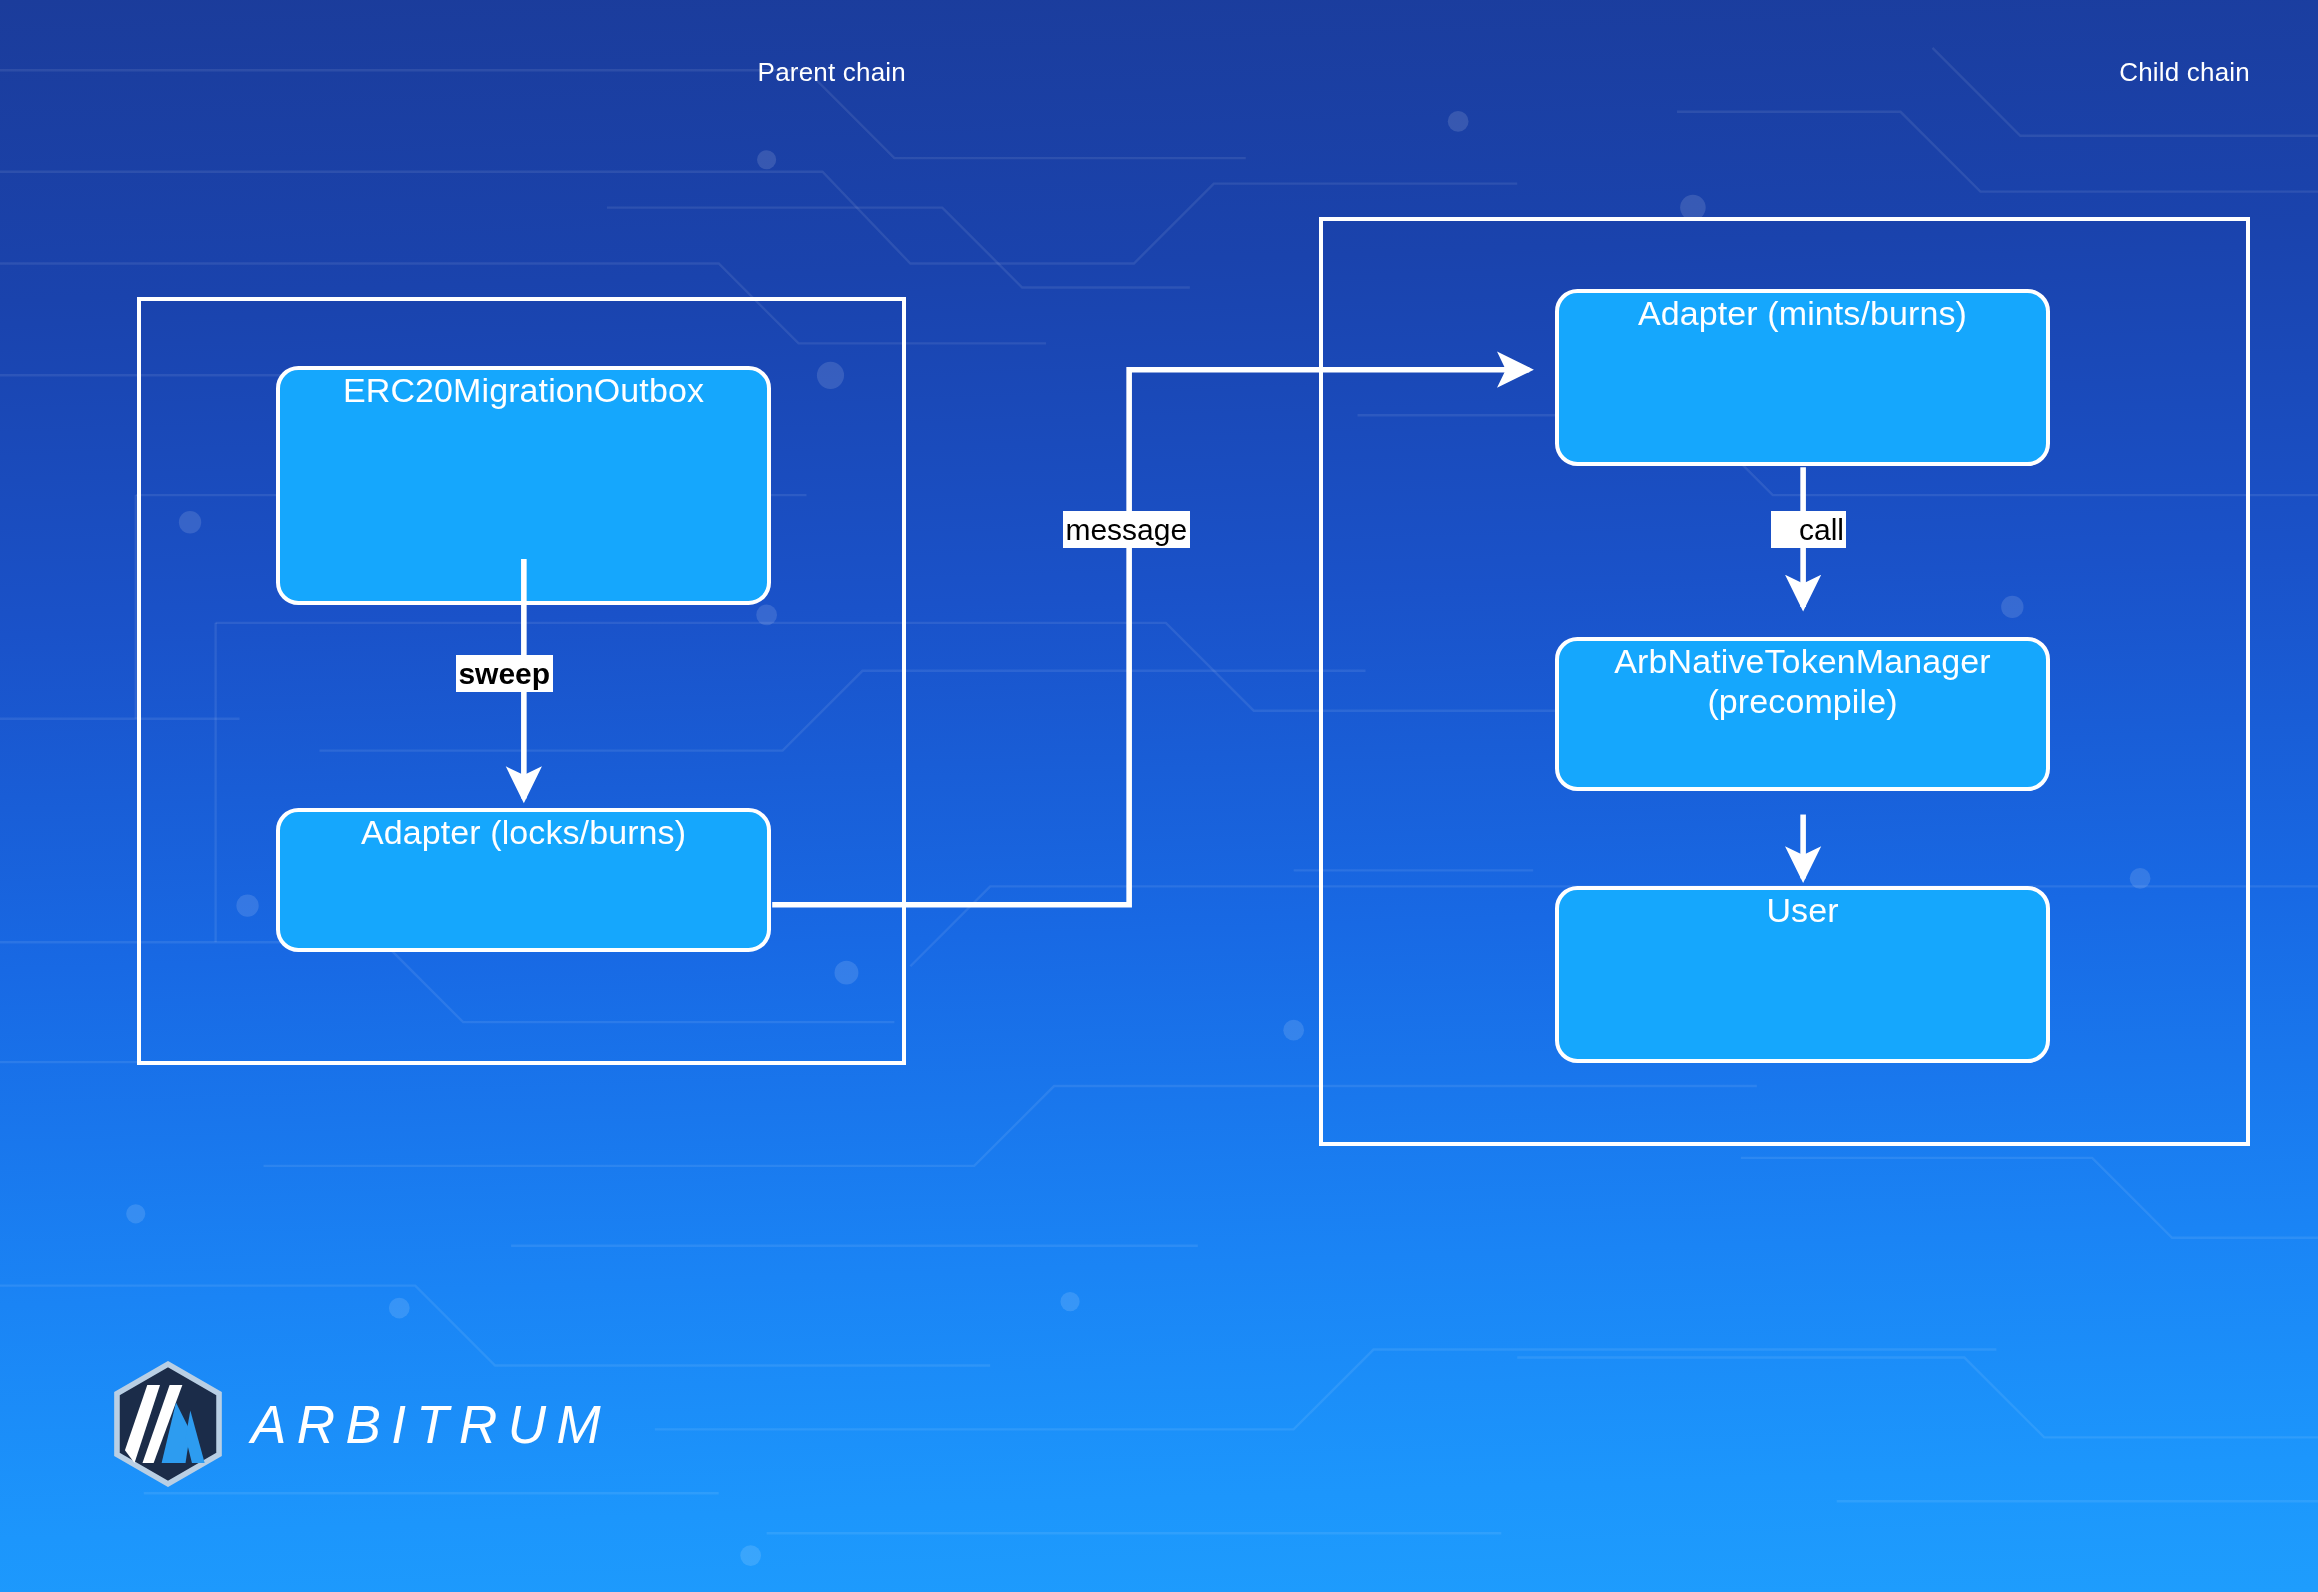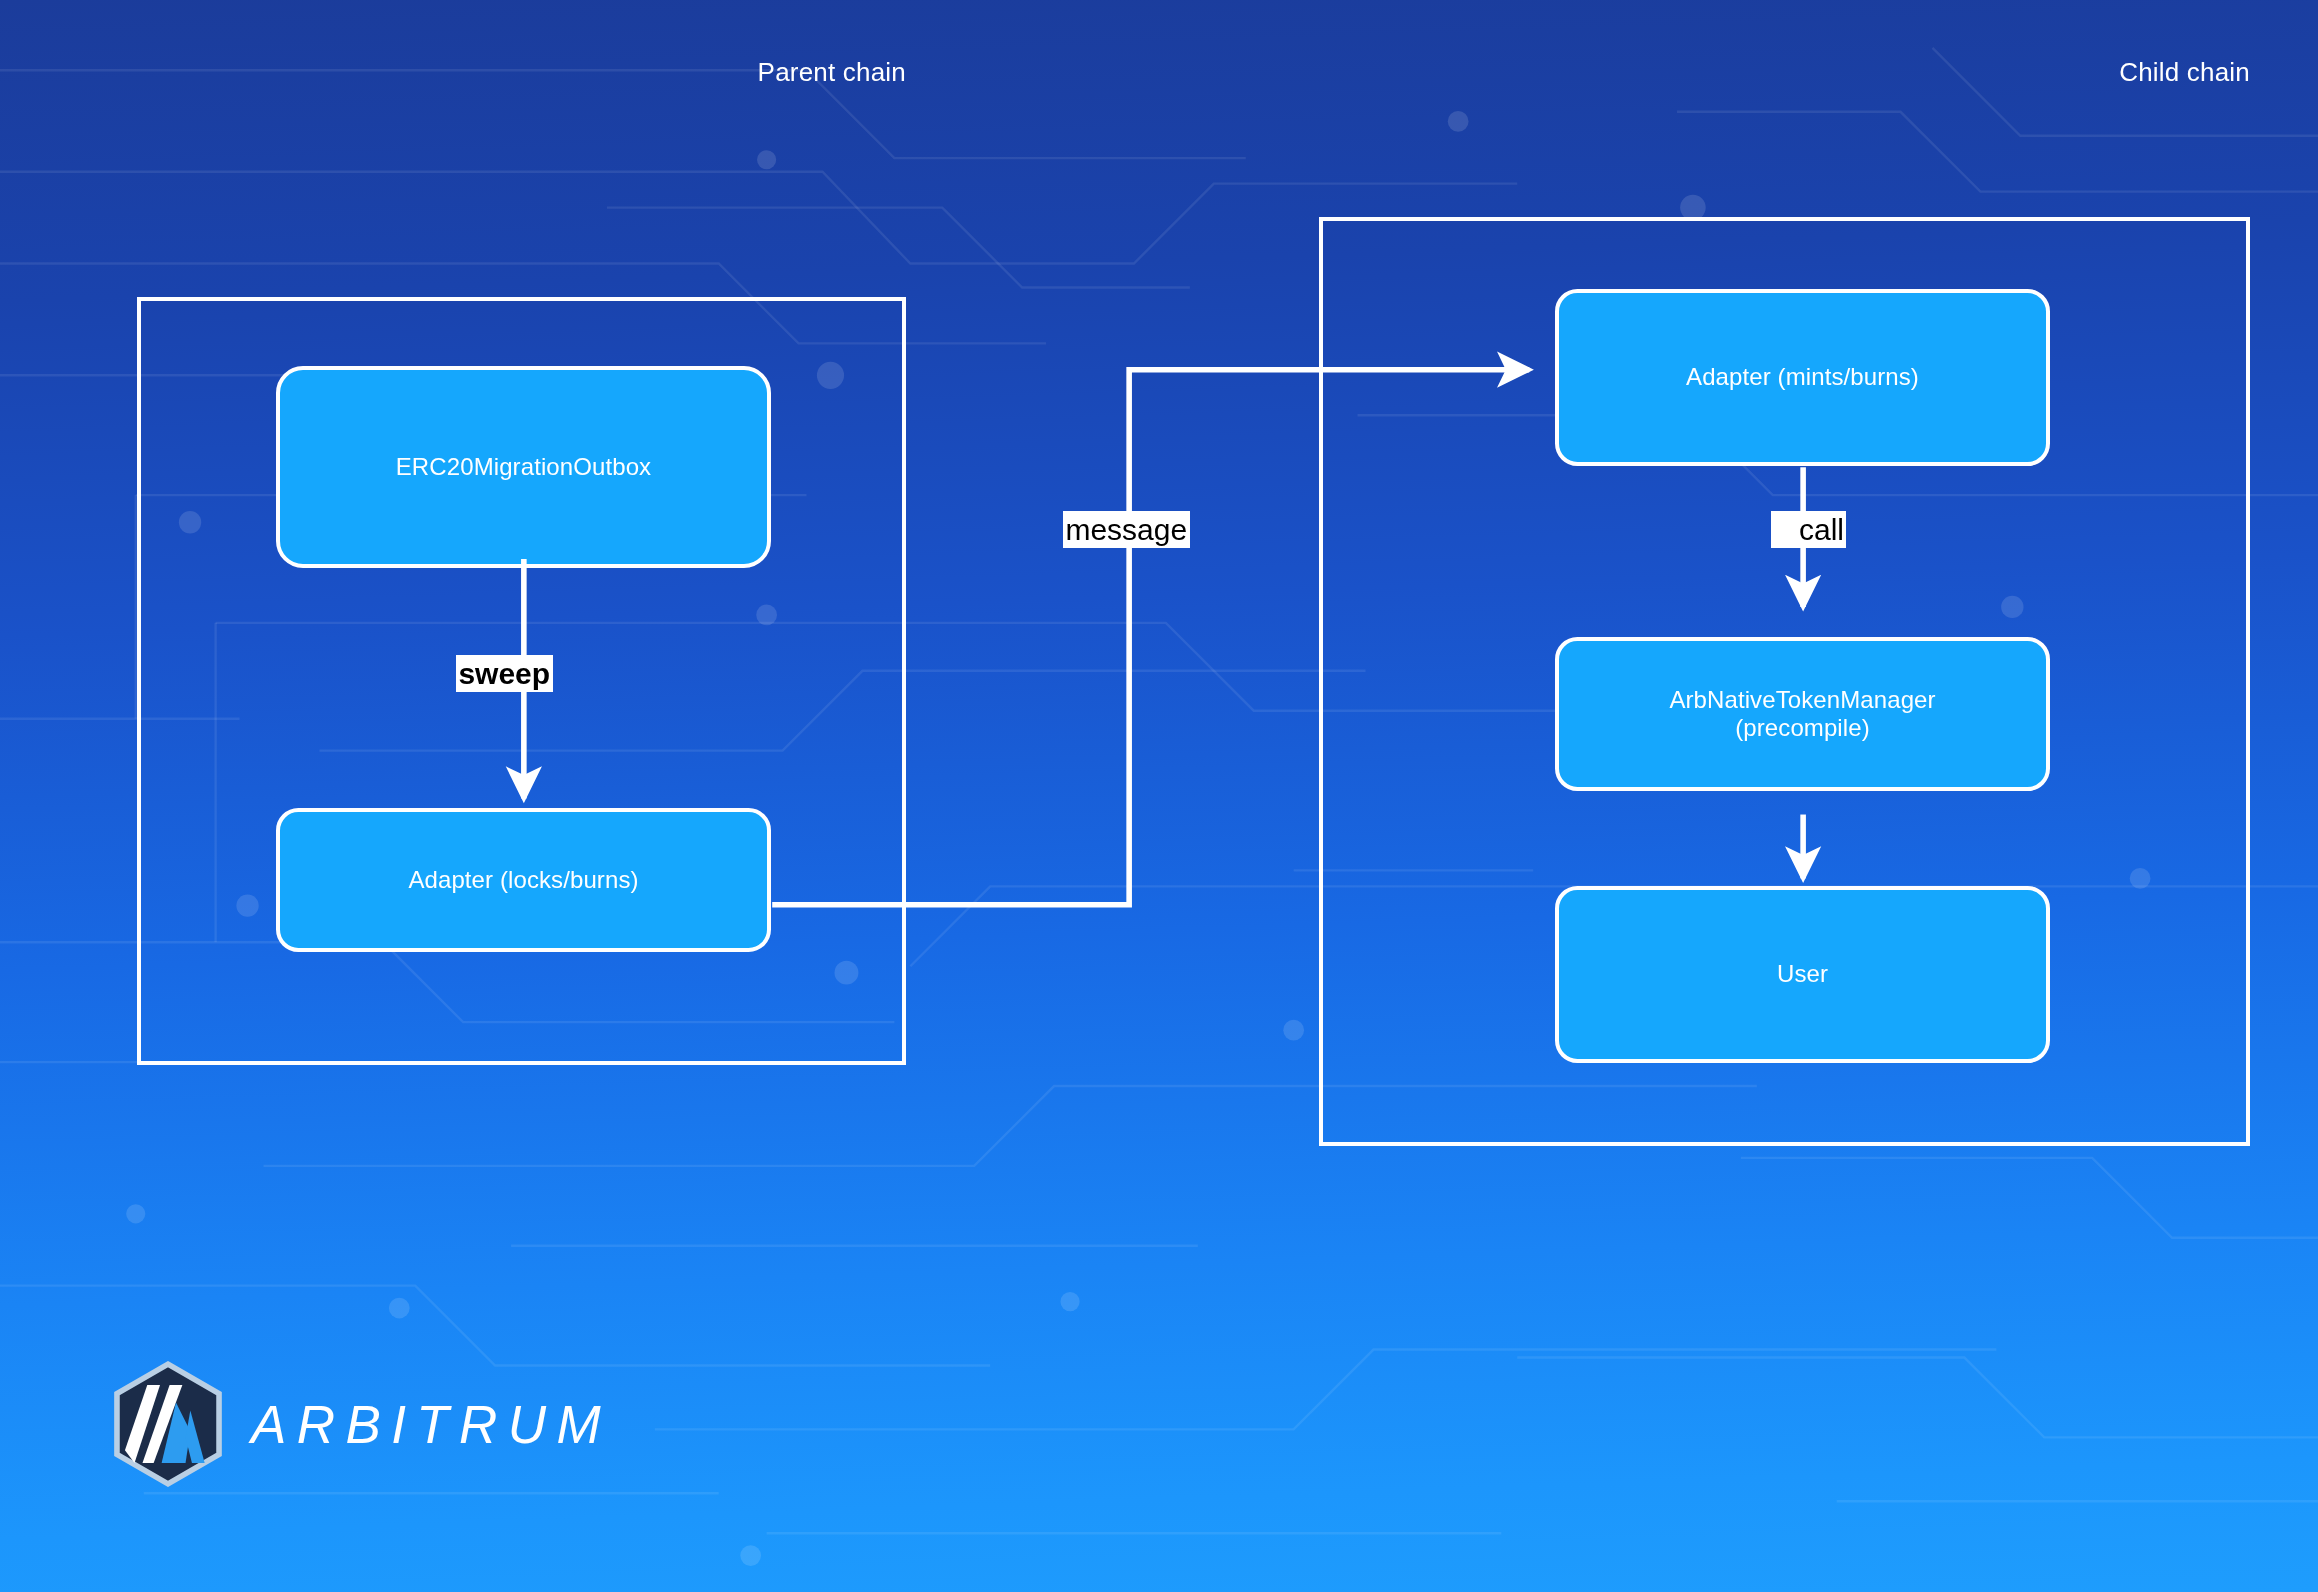--- a/index.html
+++ b/index.html
@@ -41,24 +41,24 @@
 
   
   .node {
     position: absolute;
     box-sizing: border-box;
     background: #15a7fd;
     border: 4px solid #ffffff;
     border-radius: 22.4px;
     color: #ffffff;
     display: flex;
-    align-items: center;
+    align-items: flex-start;
     justify-content: center;
     text-align: center;
-    font-size: 24px;
+    font-size: 34px;
     line-height: 1.18;
     white-space: nowrap;
     letter-spacing: 0.1px;
   }
   .node.wrap { white-space: normal; }
   .node .node-text { display: block; width: 120%; }
 
   
   .edge-label {
     position: absolute;
@@ -165,21 +165,21 @@
 
     <path d="M656 700 V1000" stroke="#ffffff" stroke-width="7" fill="none" marker-end="url(#arrowhead)"></path>
 
     <path d="M967 1133 H1414 V463 H1915" stroke="#ffffff" stroke-width="7" fill="none" marker-end="url(#arrowhead)"></path>
 
     <path d="M2258 585 V760" stroke="#ffffff" stroke-width="7" fill="none" marker-end="url(#arrowhead)"></path>
 
     <path d="M2258 1020 V1100" stroke="#ffffff" stroke-width="7" fill="none" marker-end="url(#arrowhead)"></path>
   </svg>
 
-  <div class="node" style="left:276px; top:366px; width:495px; height:202px;border-radius:27px;">
+  <div class="node" style="left:276px; top:366px; width:495px; height:239px;">
     <span class="node-text">ERC20MigrationOutbox</span>
   </div>
 
   <div class="node" style="left:276px; top:808px; width:495px; height:144px;">
     <span class="node-text">Adapter (locks/burns)</span>
   </div>
 
   <div class="node" style="left:1555px; top:289px; width:495px; height:177px;">
     <span class="node-text">Adapter (mints/burns)</span>
   </div>

